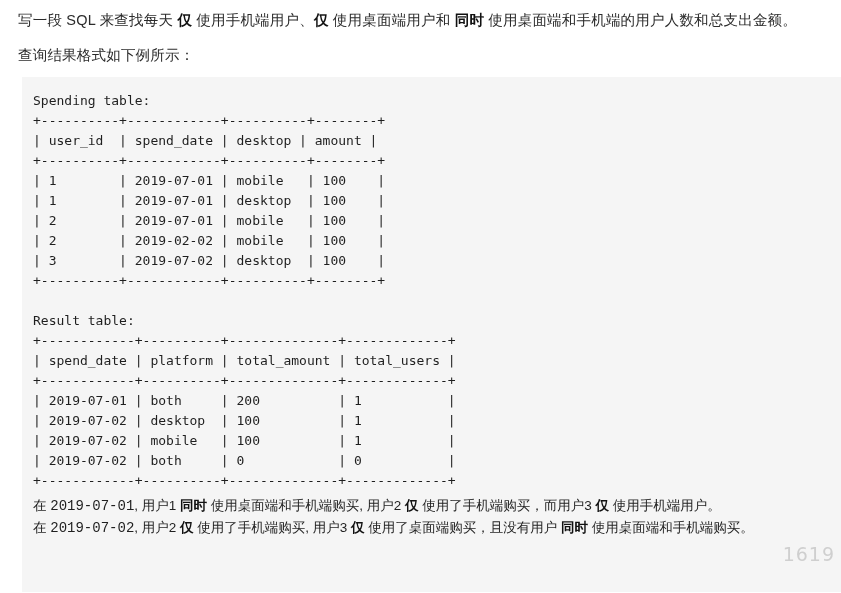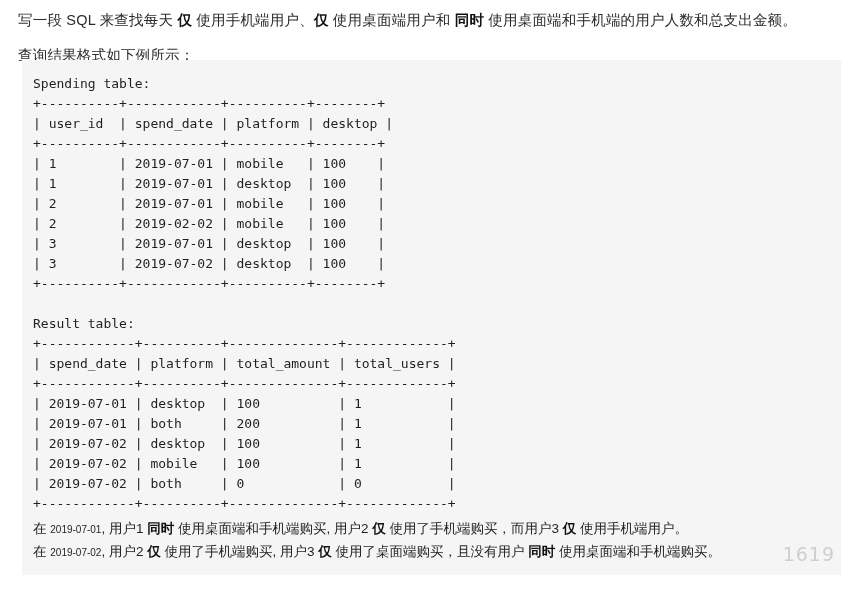--- a/index.html
+++ b/index.html
@@ -31,21 +31,21 @@
     letter-spacing: 0.2px;
     white-space: nowrap;
   }
   .para-1 { padding-top: 9px; }
   .para-2 { padding-top: 13px; }
   .bold { font-weight: bold; color: #111111; }
 
   .codeblock {
     position: absolute;
     left: 22px;
-    top: 60px;
+    top: 77px;
     width: 819px;
     height: 515px;
     background: #f5f5f5;
     box-sizing: border-box;
     padding: 14px 0 8px 11px;
     overflow: hidden;
   }
   .code {
     font-family: "DejaVu Sans Mono", "Liberation Mono", monospace;
     font-size: 13px;
@@ -57,22 +57,22 @@
   .code-blank { height: 20px; }
 
   .note-line {
     font-family: "Liberation Sans", "DejaVu Sans", sans-serif;
     font-size: 13.5px;
     line-height: 22px;
     color: #1f1f1f;
     white-space: nowrap;
   }
   .note-mono {
-    font-family: Liberation Sans, sans-serif;
-    font-size: 10px;
+    font-family: Liberation Mono, monospace;
+    font-size: 14px;
   }
   .notes-wrap {
     margin-top: 4px;
   }
   .watermark {
     position: absolute;
     right: 6px;
     bottom: 28px;
     font-family: "DejaVu Sans", sans-serif;
     font-size: 19px;
@@ -89,37 +89,35 @@
 <div class="page">
 
   <div class="prose">
     <div class="para para-1"><span>写一段 SQL 来查找每天 </span><span class="bold">仅</span><span> 使用手机端用户、</span><span class="bold">仅</span><span> 使用桌面端用户和 </span><span class="bold">同时</span><span> 使用桌面端和手机端的用户人数和总支出金额。</span></div>
     <div class="para para-2">查询结果格式如下例所示：</div>
   </div>
 
   <div class="codeblock">
     <pre class="code">Spending table:</pre>
     <pre class="code">+----------+------------+----------+--------+</pre>
-    <pre class="code">| user_id  | spend_date | platform | desktop |</pre>
+    <pre class="code">| user_id  | spend_date | desktop | amount |</pre>
     <pre class="code">+----------+------------+----------+--------+</pre>
     <pre class="code">| 1        | 2019-07-01 | mobile   | 100    |</pre>
     <pre class="code">| 1        | 2019-07-01 | desktop  | 100    |</pre>
     <pre class="code">| 2        | 2019-07-01 | mobile   | 100    |</pre>
     <pre class="code">| 2        | 2019-02-02 | mobile   | 100    |</pre>
-    <pre class="code">| 3        | 2019-07-01 | desktop  | 100    |</pre>
     <pre class="code">| 3        | 2019-07-02 | desktop  | 100    |</pre>
     <pre class="code">+----------+------------+----------+--------+</pre>
 
     <div class="code-blank"></div>
 
     <pre class="code">Result table:</pre>
     <pre class="code">+------------+----------+--------------+-------------+</pre>
     <pre class="code">| spend_date | platform | total_amount | total_users |</pre>
     <pre class="code">+------------+----------+--------------+-------------+</pre>
-    <pre class="code">| 2019-07-01 | desktop  | 100          | 1           |</pre>
     <pre class="code">| 2019-07-01 | both     | 200          | 1           |</pre>
     <pre class="code">| 2019-07-02 | desktop  | 100          | 1           |</pre>
     <pre class="code">| 2019-07-02 | mobile   | 100          | 1           |</pre>
     <pre class="code">| 2019-07-02 | both     | 0            | 0           |</pre>
     <pre class="code">+------------+----------+--------------+-------------+</pre>
 
     <div class="notes-wrap">
       <div class="note-line"><span>在 </span><span class="note-mono">2019-07-01</span><span>, 用户1 </span><span class="bold">同时</span><span> 使用桌面端和手机端购买, 用户2 </span><span class="bold">仅</span><span> 使用了手机端购买，而用户3 </span><span class="bold">仅</span><span> 使用手机端用户。</span></div>
       <div class="note-line"><span>在 </span><span class="note-mono">2019-07-02</span><span>, 用户2 </span><span class="bold">仅</span><span> 使用了手机端购买, 用户3 </span><span class="bold">仅</span><span> 使用了桌面端购买，且没有用户 </span><span class="bold">同时</span><span> 使用桌面端和手机端购买。</span></div>
     </div>

